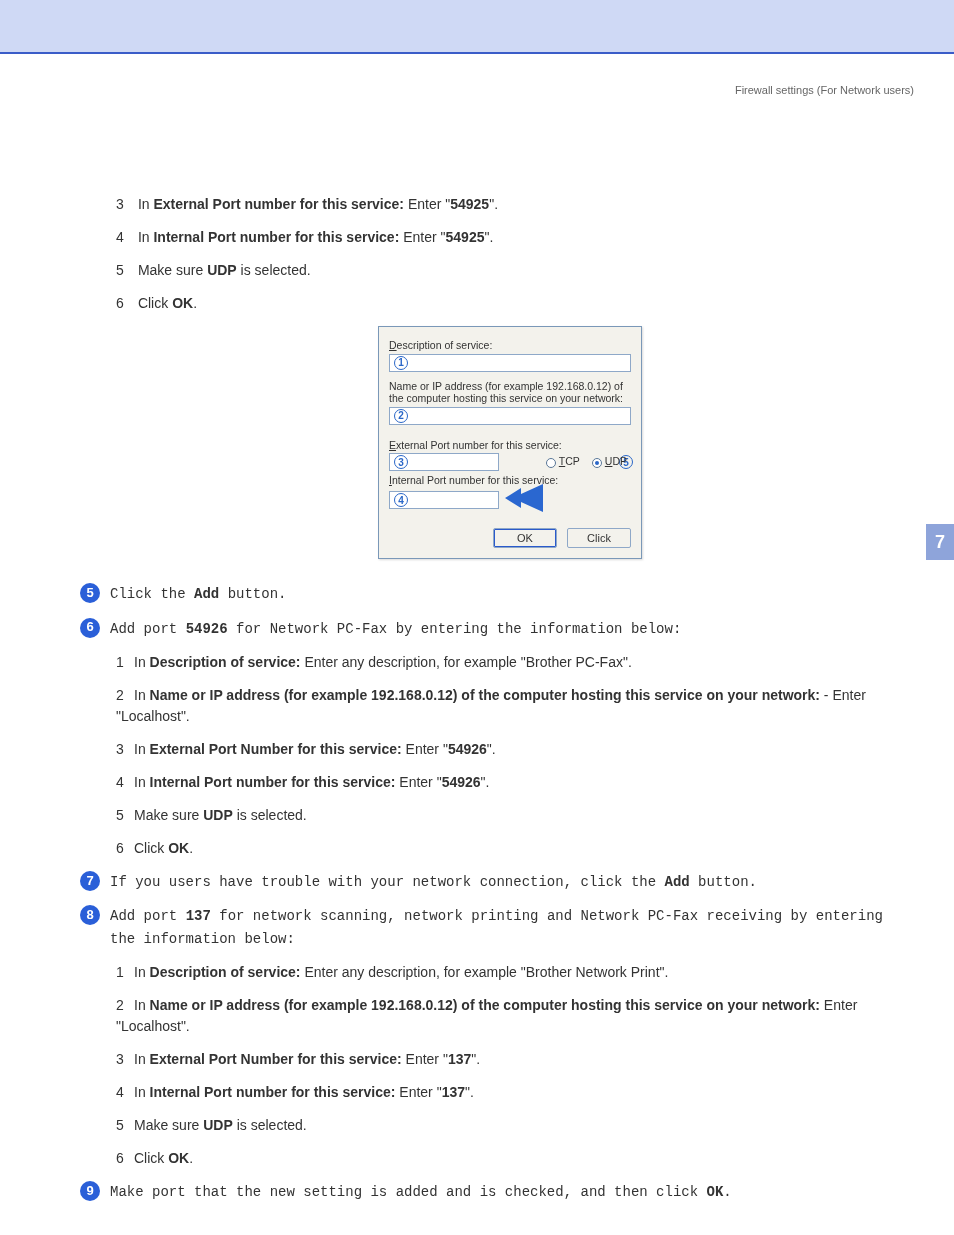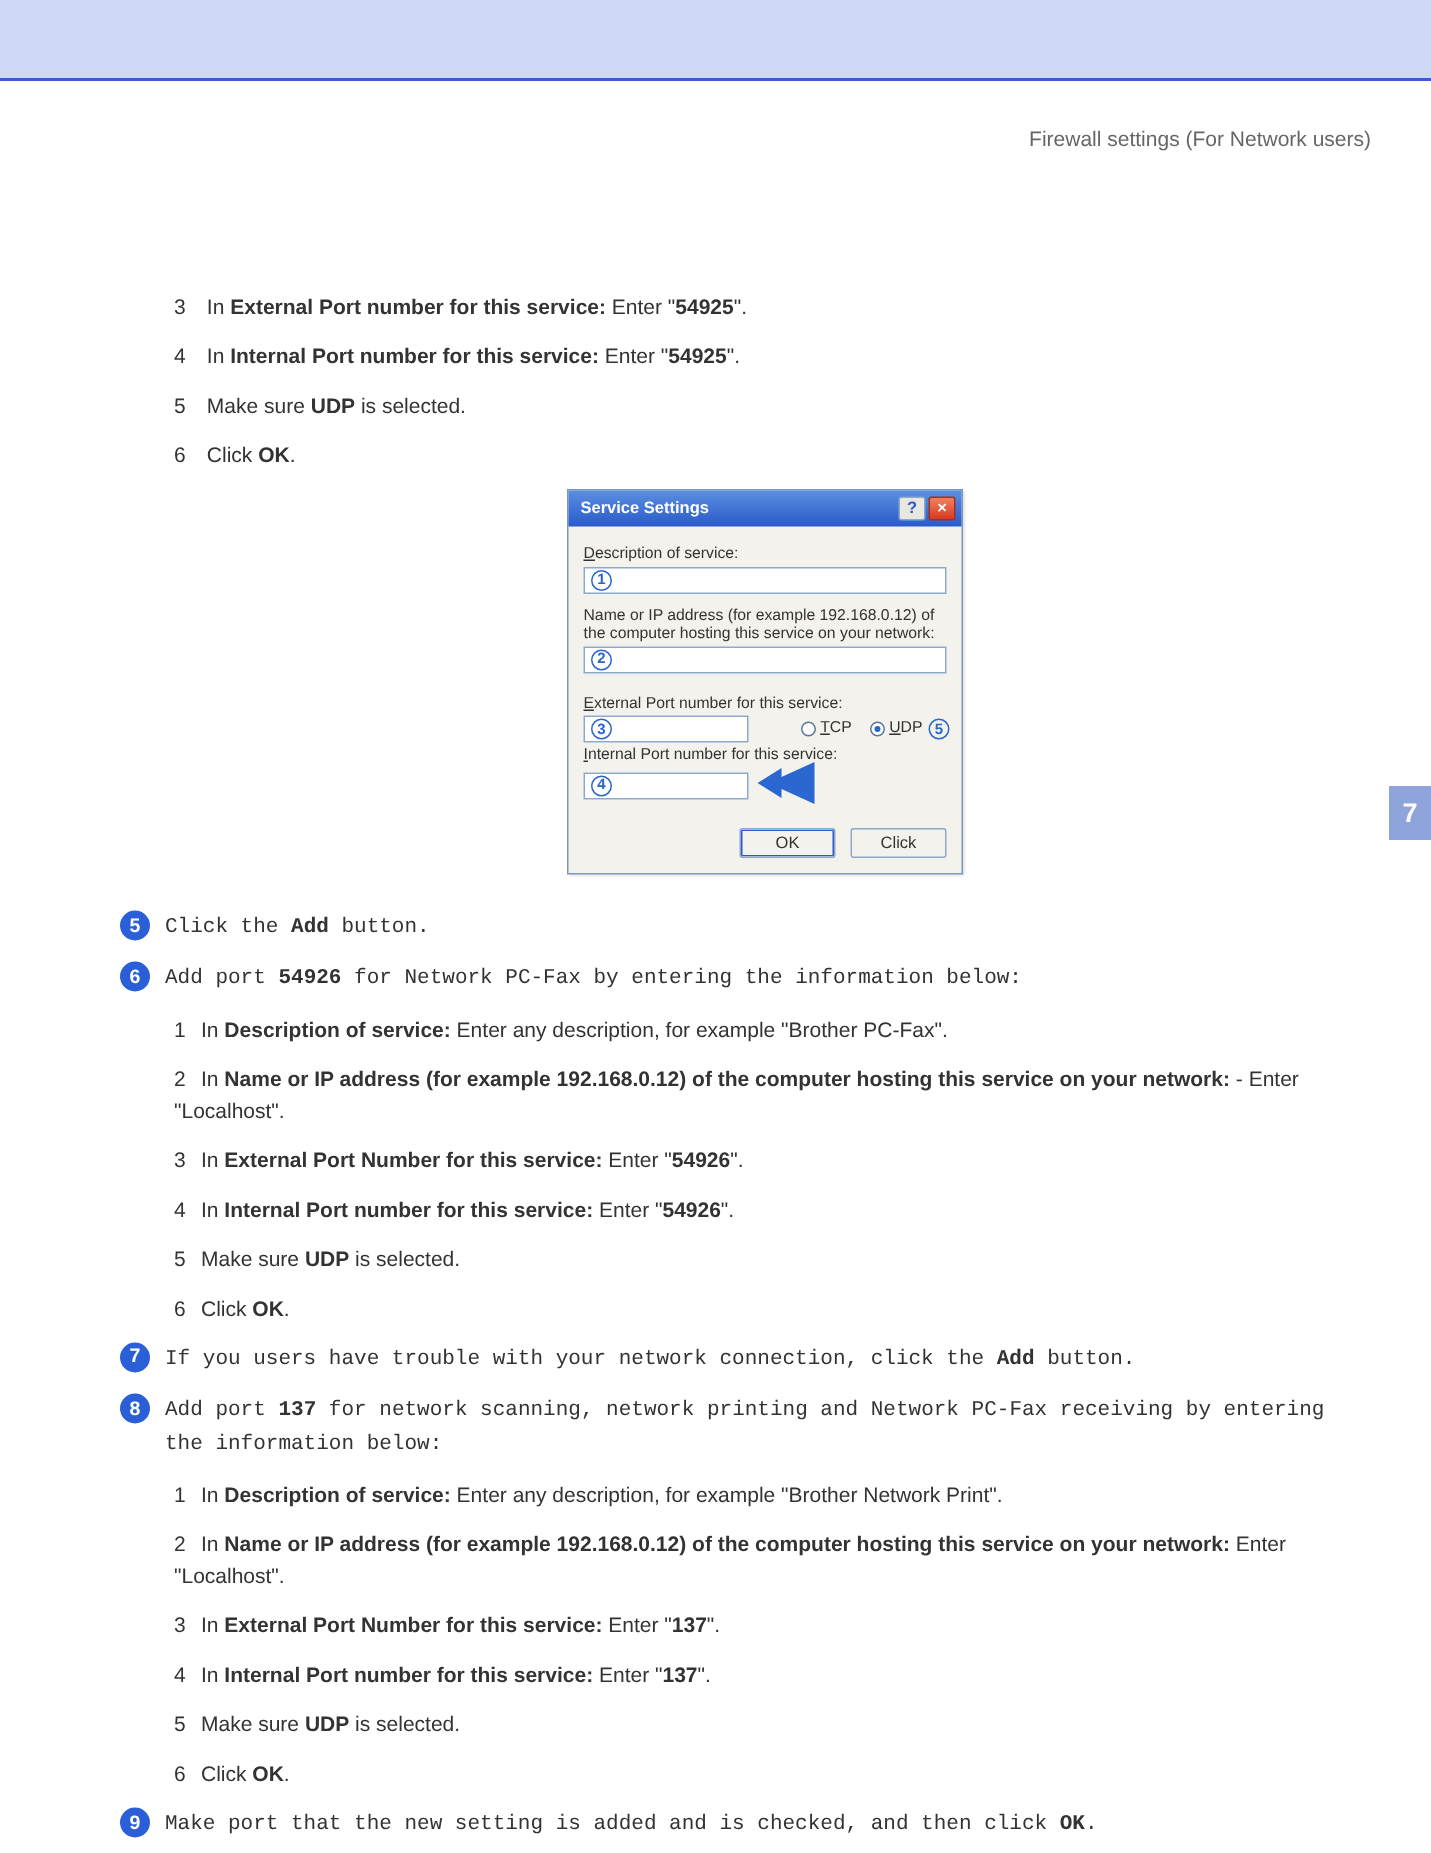--- a/index.html
+++ b/index.html
@@ -14,21 +14,21 @@
   }
   .top-band {
     height: 54px;
     background: #cfd9f5;
     border-bottom: 2px solid #3a5cc8;
   }
   .header-right {
     position: absolute;
     top: 84px;
     right: 40px;
-    font-size: 14px;
+    font-size: 11px;
     color: #666;
   }
   .content {
     padding: 140px 50px 80px 80px;
   }
   .step-line, .sub-line {
     margin-bottom: 12px;
     line-height: 1.5;
   }
   .sub-list { padding-left: 36px; }
@@ -180,27 +180,20 @@
     </div>
     <div class="sub-line"><span class="sub-num">5</span>
       <span>Make sure </span><b>UDP</b><span> is selected.</span>
     </div>
     <div class="sub-line"><span class="sub-num">6</span>
       <span>Click </span><b>OK</b><span>.</span>
     </div>
 
     <div class="dialog-wrap">
       <div class="dialog">
-        <div class="titlebar">
-          <span>Service Settings</span>
-          <span class="btns">
-            <span class="win-btn">?</span>
-            <span class="win-btn close">×</span>
-          </span>
-        </div>
         <div class="dialog-body">
           <div class="dlabel"><u>D</u><span>escription of service:</span></div>
           <div class="dinput">
               <span class="circ-num">1</span>
             </div>
 
           <div class="dlabel" style="margin-top:8px;">Name or IP address (for example 192.168.0.12) of the computer hosting this service on your network:</div>
           <div class="dinput">
               <span class="circ-num">2</span>
             </div>
@@ -210,21 +203,21 @@
             <div style="flex:1;">
               <div class="dlabel"><u>E</u>xternal Port number for this service:</div>
               <div class="dinput small">
                   <span class="circ-num">3</span>
                 </div>
             </div>
             <div style="padding-bottom:2px; display:flex; align-items:center; gap:8px;">
               <span class="circ-num" style="margin-right:-2px;">5</span>
             </div>
           </div>
-          <div style="display:flex; justify-content:flex-end; gap:12px; margin-top:-16px; padding-right:16px;">
+          <div style="display:flex; justify-content:flex-end; gap:12px; margin-top:-16px; padding-right:4px;">
               <span><span class="radio"></span><u>T</u>CP</span>
               <span><span class="radio filled"></span><u>U</u>DP</span>
           </div>
 
           <div class="dlabel" style="margin-top:6px;"><u>I</u>nternal Port number for this service:</div>
           <div style="display:flex; align-items:center;">
             <div class="dinput small">
                 <span class="circ-num">4</span>
               </div>
             <div class="arrow">

